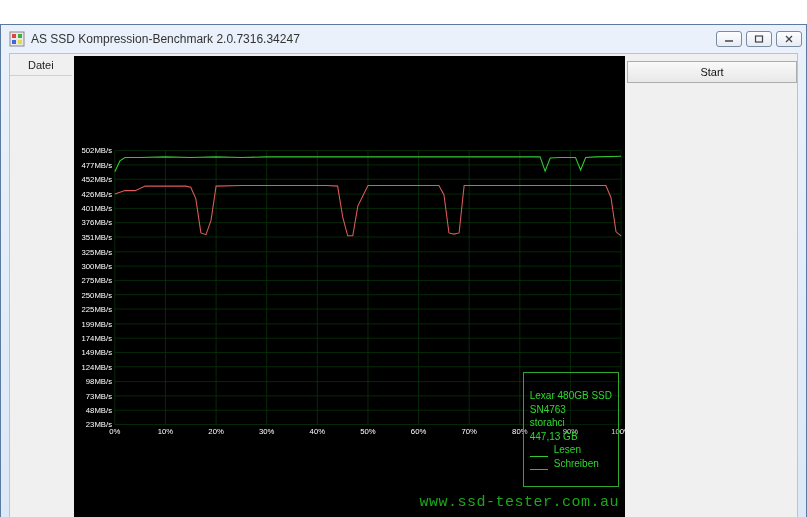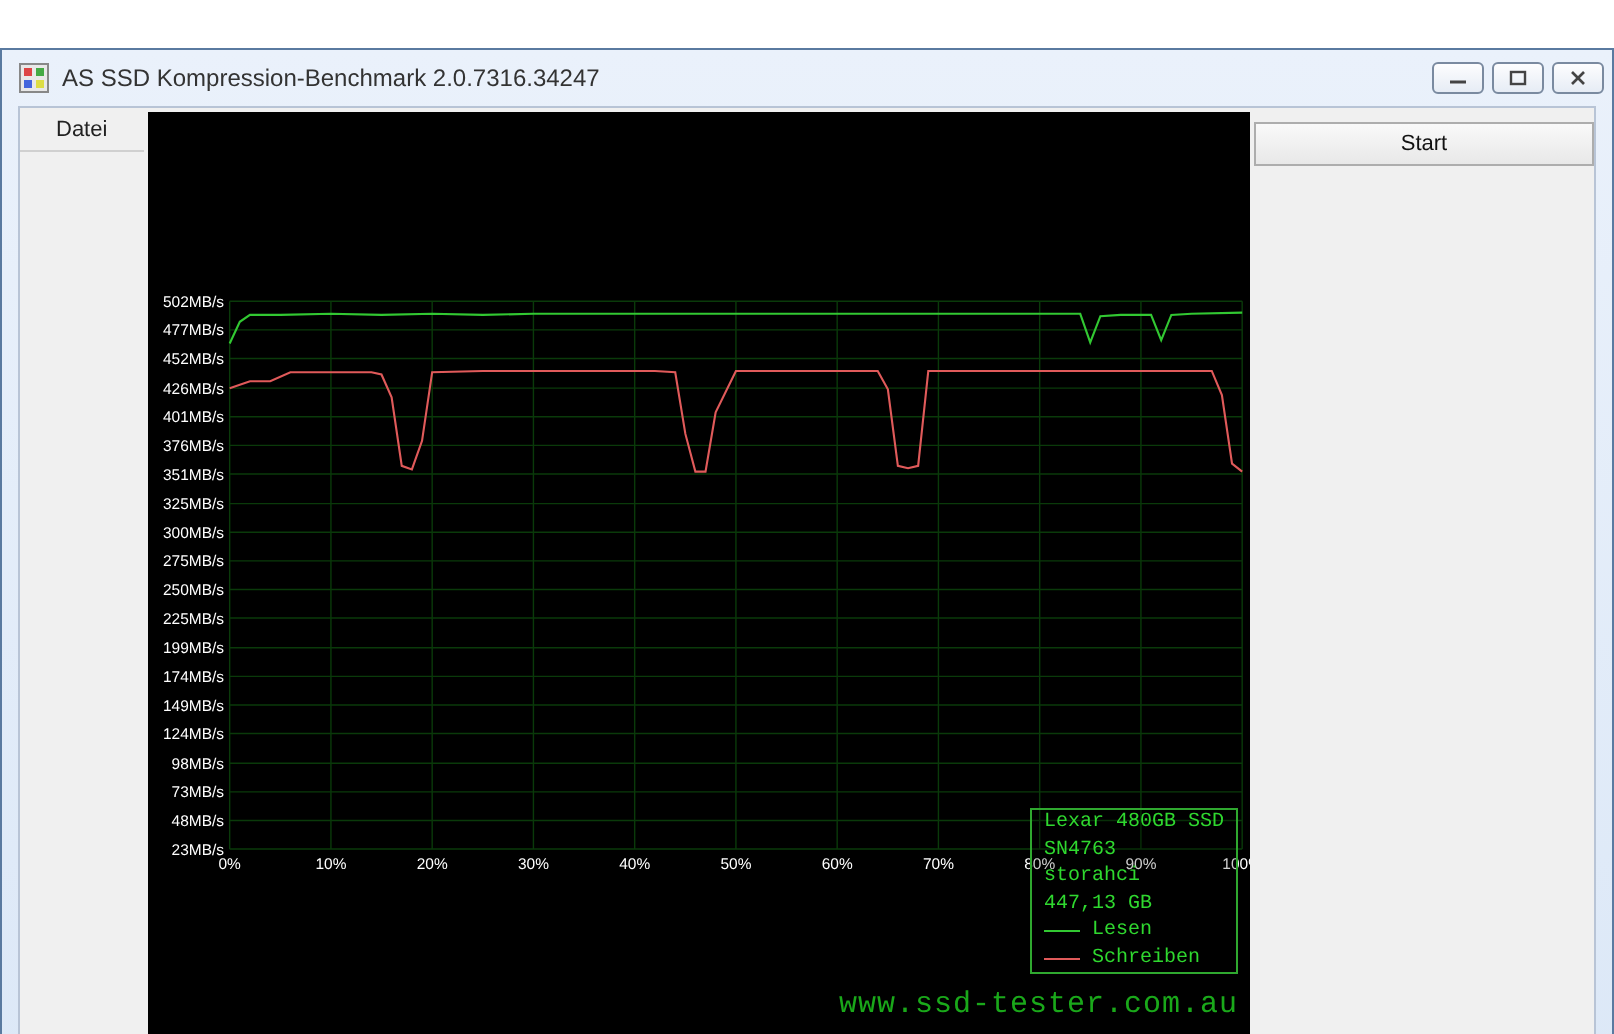--- a/index.html
+++ b/index.html
@@ -13,22 +13,22 @@
   .client { flex:1; margin: 0 8px 8px 8px; background: #f0f0f0; border: 1px solid #b8c4d6; display:flex; flex-direction:row; }
   .menubar { height: 22px; display:flex; align-items:center; padding: 0 10px; background:#f0f0f0; border-bottom:1px solid #d0d0d0; }
   .menuitem { padding: 2px 8px; color:#222; }
   .chart-area { flex:1; background:#000; position:relative; margin: 2px; }
   svg.chart { position:absolute; inset:0; width:100%; height:100%; }
   .y-label { fill:#fff; font-size:11px; font-family:inherit; text-anchor:end; }
   .x-label { fill:#fff; font-size:11px; font-family:inherit; text-anchor:middle; }
   .grid-line { stroke:#0a3a0a; stroke-width:1; }
   .line-read { stroke:#32c832; stroke-width:1.5; fill:none; }
   .line-write { stroke:#e05a5a; stroke-width:1.5; fill:none; }
-  .legend-box { position:absolute; right:6px; bottom:42px; border:1px solid #2fa82f; padding:0 6px; font-size:10px; color:#2fd82f; line-height:1.35; background:rgba(0,0,0,0.2);font-family:Liberation Mono, monospace; }
-  .legend-row { display:flex; align-items:center; gap:6px; }
+  .legend-box { position:absolute; right:6px; bottom:42px; border:1px solid #2fa82f; padding:16px 6px; font-size:10px; color:#2fd82f; line-height:1.35; background:rgba(0,0,0,0.2); }
+  .legend-row { display:flex; align-items:flex-end; gap:6px; }
   .legend-swatch { width:18px; height:0; border-top:1.5px solid; }
   .watermark { position:absolute; right:6px; bottom:18px; color:#1aa81a; font-family: "Courier New", monospace; font-size:15px; letter-spacing:0.5px; text-shadow:0 0 2px #000; }
   .footer { height: 36px; display:flex; align-items:center; justify-content:flex-start; gap:10px; background:#f0f0f0; }
   .btn { width:170px; height:22px; border:1px solid #adadad; background:linear-gradient(#f9f9f9,#e8e8e8); font-size:11px; color:#111; }
   .btn:disabled { color:#9a9a9a; background:#ececec; }
 </style>
 </head>
 <body>
 
 <div class="window">

